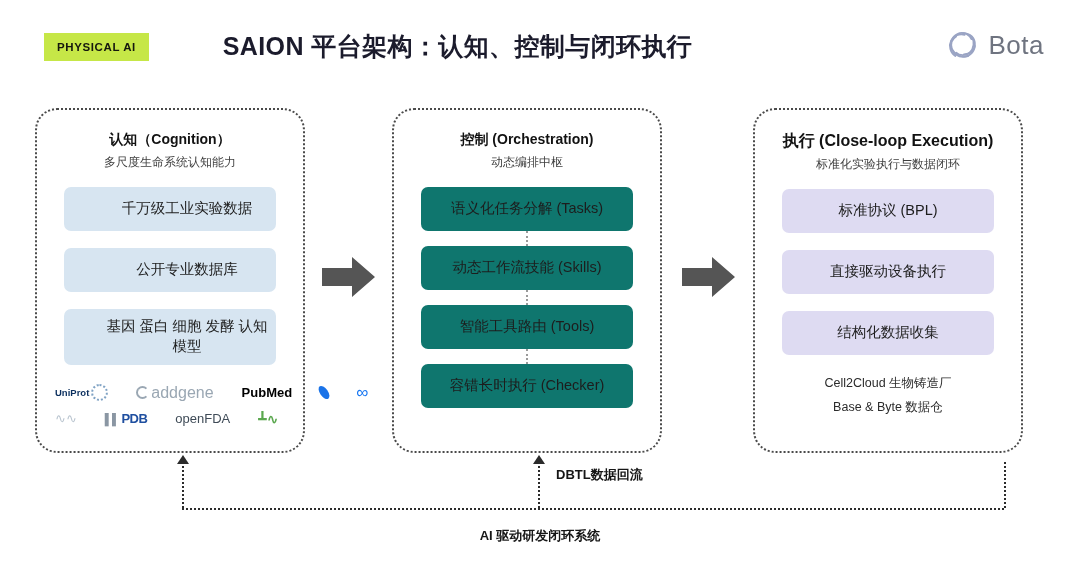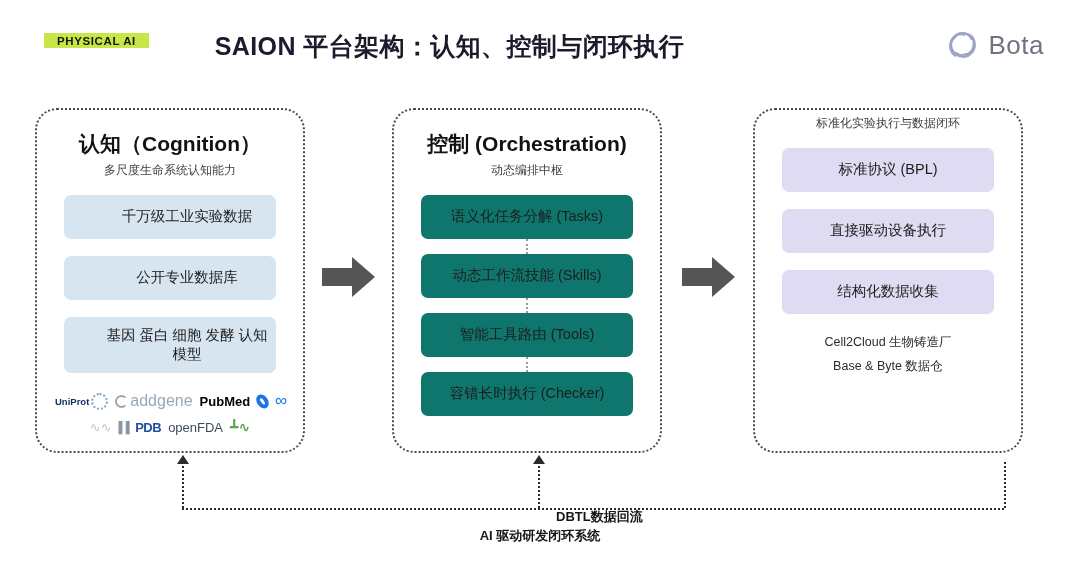--- a/index.html
+++ b/index.html
@@ -19,40 +19,41 @@
     background: #ffffff;
     overflow: hidden;
   }
 
   
   .badge {
     position: absolute;
     left: 44px;
     top: 33px;
     width: 105px;
-    height: 15px;
+    height: 28px;
     background: #c6e747;
     display: flex;
     align-items: center;
     justify-content: center;
     font-size: 11.5px;
     font-weight: bold;
     letter-spacing: 0.6px;
     color: #15170e;
   }
   .deck-title {
     position: absolute;
     left: 0;
     top: 30px;
     width: 899px;
     text-align: center;
     font-size: 25px;
     font-weight: bold;
     letter-spacing: 0.4px;
     color: #1b1b2c;
+    padding-left: 8px;
   }
   .brand {
     position: absolute;
     right: 36px;
     top: 28px;
     display: flex;
     align-items: center;
     gap: 9px;
   }
   .brand-mark { width: 34px; height: 34px; display: block; }
@@ -72,21 +73,21 @@
     border-radius: 22px;
     box-sizing: border-box;
     background: #ffffff;
   }
   #panel-cognition { left: 35px; }
   #panel-orchestration { left: 392px; }
   #panel-execution { left: 753px; }
 
   .panel-title {
     text-align: center;
-    font-size: 21px;
+    font-size: 14px;
     font-weight: bold;
     color: #121212;
     margin-top: 21px;
     line-height: 1.25;
     padding: 0 6px;
   }
   #panel-execution .panel-title { font-size: 16px; }
   .panel-sub {
     text-align: center;
     font-size: 12px;
@@ -123,22 +124,22 @@
   }
 
   
   .logo-wall {
     margin-top: 16px;
     padding: 0 18px;
   }
   .logo-row {
     display: flex;
     align-items: center;
-    justify-content: center;
-    gap: 7px;
+    justify-content: flex-start;
+    gap: 28px;
     height: 22px;
   }
   .logo-row + .logo-row { margin-top: 4px; }
   .logo {
     font-size: 11px;
     font-weight: bold;
     white-space: nowrap;
     display: flex;
     align-items: center;
     gap: 2px;
@@ -219,21 +220,21 @@
   }
   #arrow-up-left { left: 177px; top: 455px; }
   #arrow-up-mid { left: 533px; top: 455px; }
 
   .loop-label {
     position: absolute;
     font-size: 13px;
     font-weight: bold;
     color: #161616;
   }
-  #label-dbtl { left: 556px; top: 508px; }
+  #label-dbtl { left: 556px; top: 466px; }
   #label-system {
     left: 0; top: 527px; width: 1080px; text-align: center;
   }
 </style>
 </head>
 <body>
 
 <div id="slide">
 
   <div class="badge">PHYSICAL AI</div>
@@ -311,20 +312,21 @@
     </div>
   </div>
 
   <div class="block-arrow" id="arrow-2">
     <svg width="54" height="42" viewBox="0 0 54 42">
       <polygon points="0,12 30,12 30,1 53,21 30,41 30,30 0,30" fill="#555555"></polygon>
     </svg>
   </div>
 
   <div class="panel" id="panel-execution">
+    <div class="panel-title">执行 (Close-loop Execution)</div>
     <div class="panel-sub">标准化实验执行与数据闭环</div>
 
     <div class="chips">
       <div class="chip purple">标准协议 (BPL)</div>
       <div class="chip purple">直接驱动设备执行</div>
       <div class="chip purple">结构化数据收集</div>
     </div>
 
     <div class="footer-note">
       <div>Cell2Cloud 生物铸造厂</div>

